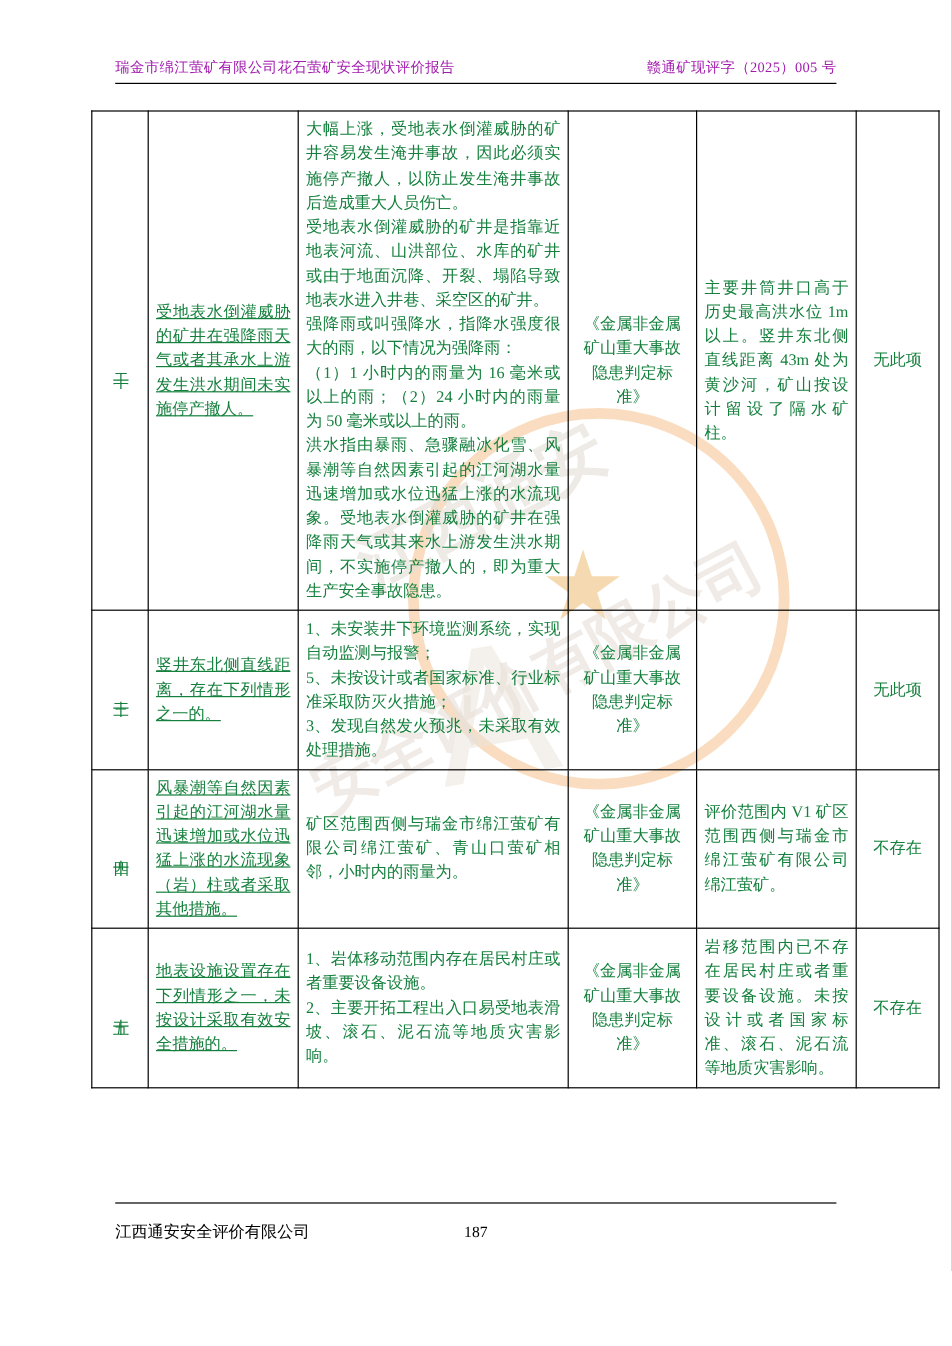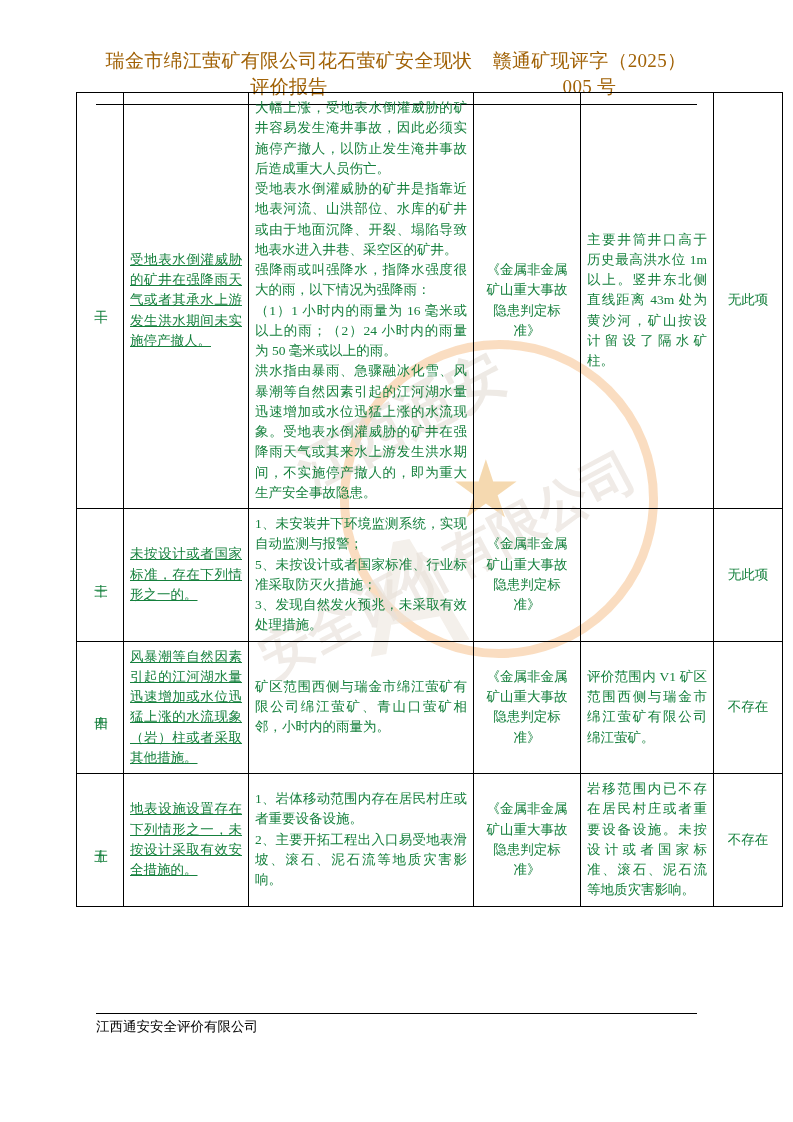--- a/index.html
+++ b/index.html
@@ -20,41 +20,41 @@
   }
   
   .header {
     position: absolute;
     top: 48px;
     left: 96px;
     right: 96px;
     display: flex;
     justify-content: space-between;
     align-items: flex-end;
-    font-size: 19px;
-    color: #a16207;
+    font-size: 12px;
+    color: #a21caf;
     padding-bottom: 4px;
     border-bottom: 1px solid #000;
     text-align: center;
   }
   .header .left { letter-spacing: 0.3px; }
   .header .right { letter-spacing: 0.3px; font-family: Liberation Serif, serif; }
 
   
   .footer {
     position: absolute;
     bottom: 86px;
     left: 96px;
     right: 96px;
     font-size: 13.5px;
     color: #000;
     display: flex;
     align-items: center;
     border-top: 1px solid #000;
-    padding-top: 4px;
+    padding-top: 15px;
   }
   .footer .company { white-space: nowrap; }
   .footer .pageno {
     position: absolute;
     left: 0; right: 0;
     text-align: center;
     font-size: 13px;
   }
 
   
@@ -199,21 +199,21 @@
           <td class="col-e center">
             <div class="cell-p">无此项</div>
           </td>
         </tr>
 
         <tr>
           <td class="col-idx">
             <div class="vtext">十三</div>
           </td>
           <td class="col-a just">
-            <div class="cell-p">未按设计或者国家标准，存在下列情形之一的。</div>
+            <div class="cell-p">竖井东北侧直线距离，存在下列情形之一的。</div>
           </td>
           <td class="col-b just">
             <div class="cell-p" style="white-space: pre-wrap;">1、未安装井下环境监测系统，实现自动监测与报警；
 5、未按设计或者国家标准、行业标准采取防灭火措施；
 3、发现自然发火预兆，未采取有效处理措施。</div>
           </td>
           <td class="col-c center">
             <div class="cell-p">《金属非金属矿山重大事故隐患判定标准》</div>
           </td>
           <td class="col-d just">
@@ -265,15 +265,16 @@
           <td class="col-e center">
             <div class="cell-p">不存在</div>
           </td>
         </tr>
       </tbody>
     </table>
   </div>
 
   <div class="footer">
     <div class="company">江西通安安全评价有限公司</div>
+    <div class="pageno">187</div>
   </div>
 
 </div>
 
 </body></html>

